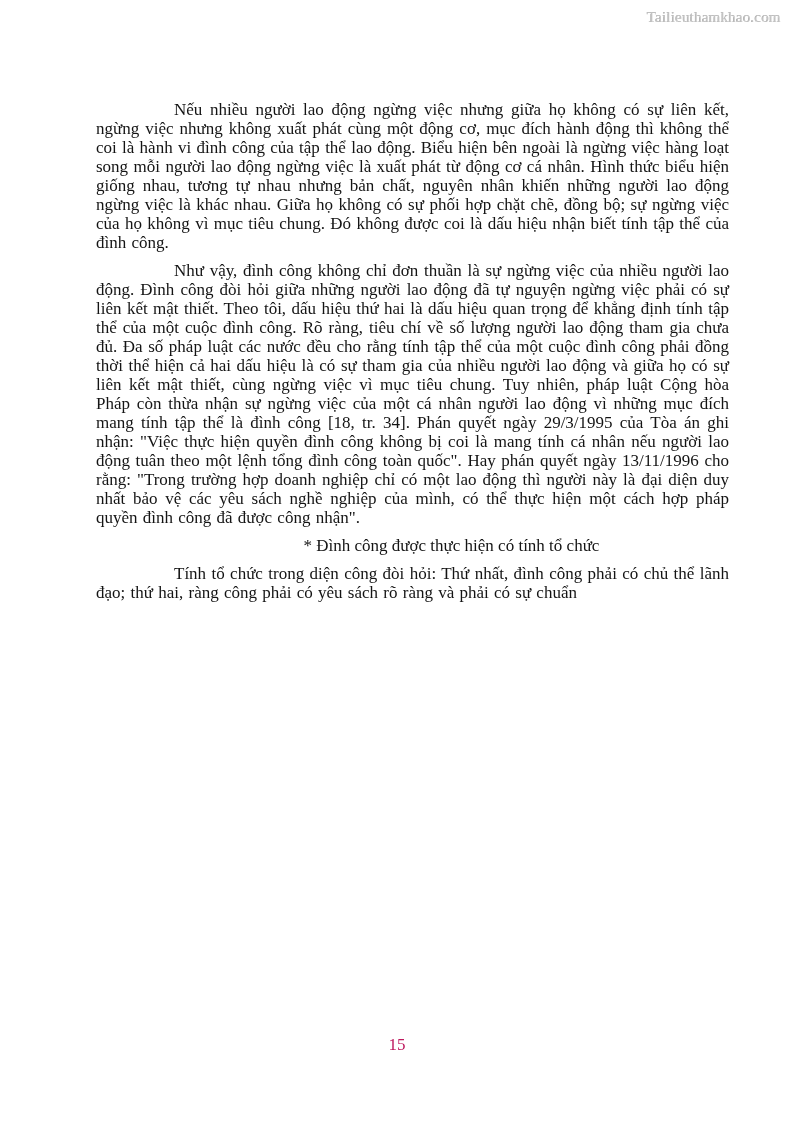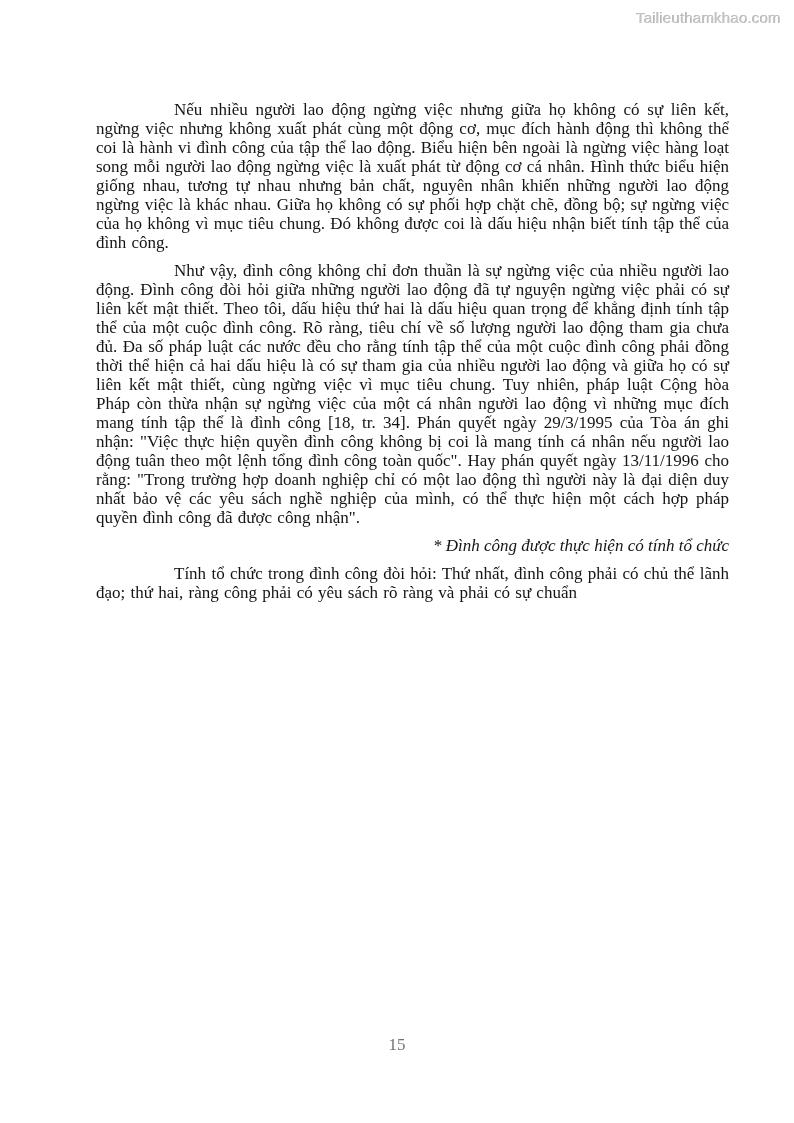--- a/index.html
+++ b/index.html
@@ -13,21 +13,21 @@
     height: 1123px;
     background: #ffffff;
     overflow: hidden;
     font-family: "Liberation Serif", serif;
     color: #141414;
   }
   .watermark {
     position: absolute;
     top: 9px;
     right: 13px;
-    font-family: Liberation Sans, sans-serif;
+    font-family: Liberation Serif, serif;
     font-size: 15px;
     letter-spacing: 0.2px;
     color: #c2c2c2;
     text-shadow: 0.5px 0.5px 0 #ffffff, -0.5px -0.5px 0 #a8a8a8;
     user-select: none;
   }
   .content {
     position: absolute;
     left: 96px;
     top: 100px;
@@ -35,51 +35,50 @@
   }
   .para {
     margin: 0 0 9px 0;
     font-size: 17px;
     line-height: 19px;
     text-align: justify;
     text-indent: 78px;
     word-spacing: 1px;
   }
   .para.heading-italic {
-    font-style: italic;
-    text-align: right;
+    text-align: center;
     word-spacing: normal;
   }
   .it {
   }
   .pagenum {
     position: absolute;
     top: 1033px;
     left: 0;
     width: 100%;
     text-align: center;
     font-size: 17px;
     line-height: 24px;
-    color: #737373;
+    color: #be185d;
   }
 </style>
 </head>
 <body>
 
 <div class="page">
 
   <div class="watermark">Tailieuthamkhao.com</div>
 
   <div class="content">
 
     <p class="para">Nếu nhiều người lao động ngừng việc nhưng giữa họ không có sự liên kết, ngừng việc nhưng không xuất phát cùng một động cơ, mục đích hành động thì không thể coi là hành vi đình công của tập thể lao động. Biểu hiện bên ngoài là ngừng việc hàng loạt song mỗi người lao động ngừng việc là xuất phát từ động cơ cá nhân. Hình thức biểu hiện giống nhau, tương tự nhau nhưng bản chất, nguyên nhân khiến những người lao động ngừng việc là khác nhau. Giữa họ không có sự phối hợp chặt chẽ, đồng bộ; sự ngừng việc của họ không vì mục tiêu chung. Đó không được coi là dấu hiệu nhận biết tính tập thể của đình công.</p>
 
     <p class="para">Như vậy, đình công không chỉ đơn thuần là sự ngừng việc của nhiều người lao động. Đình công đòi hỏi giữa những người lao động đã tự nguyện ngừng việc phải có sự liên kết mật thiết. Theo tôi, dấu hiệu thứ hai là dấu hiệu quan trọng để khẳng định tính tập thể của một cuộc đình công. Rõ ràng, tiêu chí về số lượng người lao động tham gia chưa đủ. Đa số pháp luật các nước đều cho rằng tính tập thể của một cuộc đình công phải đồng thời thể hiện cả hai dấu hiệu là có sự tham gia của nhiều người lao động và giữa họ có sự liên kết mật thiết, cùng ngừng việc vì mục tiêu chung. Tuy nhiên, pháp luật Cộng hòa Pháp còn thừa nhận sự ngừng việc của một cá nhân người lao động vì những mục đích mang tính tập thể là đình công [18, tr. 34]. Phán quyết ngày 29/3/1995 của Tòa án ghi nhận: "Việc thực hiện quyền đình công không bị coi là mang tính cá nhân nếu người lao động tuân theo một lệnh tổng đình công toàn quốc". Hay phán quyết ngày 13/11/1996 cho rằng: "Trong trường hợp doanh nghiệp chỉ có một lao động thì người này là đại diện duy nhất bảo vệ các yêu sách nghề nghiệp của mình, có thể thực hiện một cách hợp pháp quyền đình công đã được công nhận".</p>
 
     <p class="para heading-italic">* Đình công được thực hiện có tính tổ chức</p>
 
-    <p class="para"><span>Tính tổ chức trong đình công đòi hỏi: </span><span class="it">Thứ nhất</span><span>, đình công phải có chủ thể lãnh đạo; </span><span class="it">thứ hai</span><span>, ràng công phải có yêu sách rõ ràng và phải có sự chuẩn</span></p>
+    <p class="para"><span>Tính tổ chức trong diện công đòi hỏi: </span><span class="it">Thứ nhất</span><span>, đình công phải có chủ thể lãnh đạo; </span><span class="it">thứ hai</span><span>, ràng công phải có yêu sách rõ ràng và phải có sự chuẩn</span></p>
 
   </div>
 
   <div class="pagenum">15</div>
 
 </div>
 
 </body></html>

